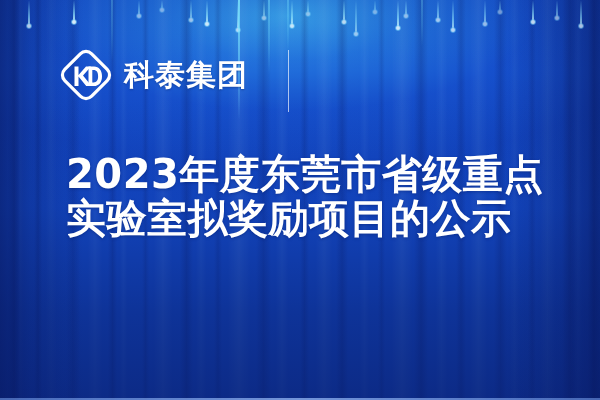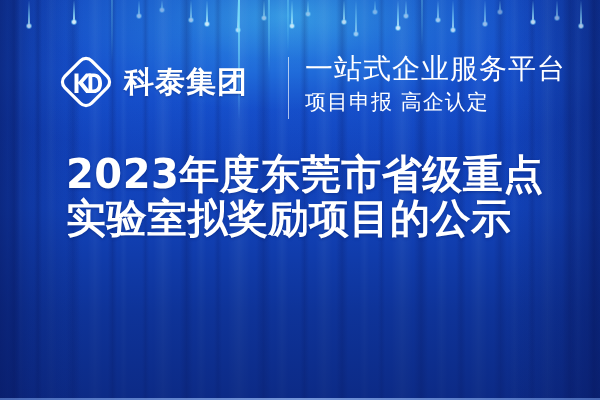--- a/index.html
+++ b/index.html
@@ -101,21 +101,20 @@
     width: 2px;
     background: linear-gradient(180deg, rgba(130,235,255,.9) 0%, rgba(120,225,255,.55) 55%, rgba(110,215,255,0) 100%);
   }
 
   
   .header {
     position: absolute;
     left: 0; right: 0;
     top: 44px;
     height: 74px;
-    margin-top: 7px;
   }
   .logo-wrap {
     position: absolute;
     left: 57px;
     top: 0;
     display: flex;
     align-items: center;
     gap: 9px;
   }
   .logo-mark { width: 58px; height: 62px; display: block; }
@@ -303,23 +302,19 @@
           </g>
         </svg>
       </span>
       <span class="logo-text">
         <span class="logo-cn">科泰集团</span>
       </span>
     </div>
 
     <div class="divider"></div>
 
-    <div class="tagline">
-      <div class="tagline-main">一站式企业服务平台</div>
-      <div class="tagline-sub">项目申报 高企认定</div>
-    </div>
 
   </div>
 
   <div class="title">2023年度东莞市省级重点实验室拟奖励项目的公示</div>
 
   <div class="bottom-edge"></div>
 </div>
 
 </body></html>

